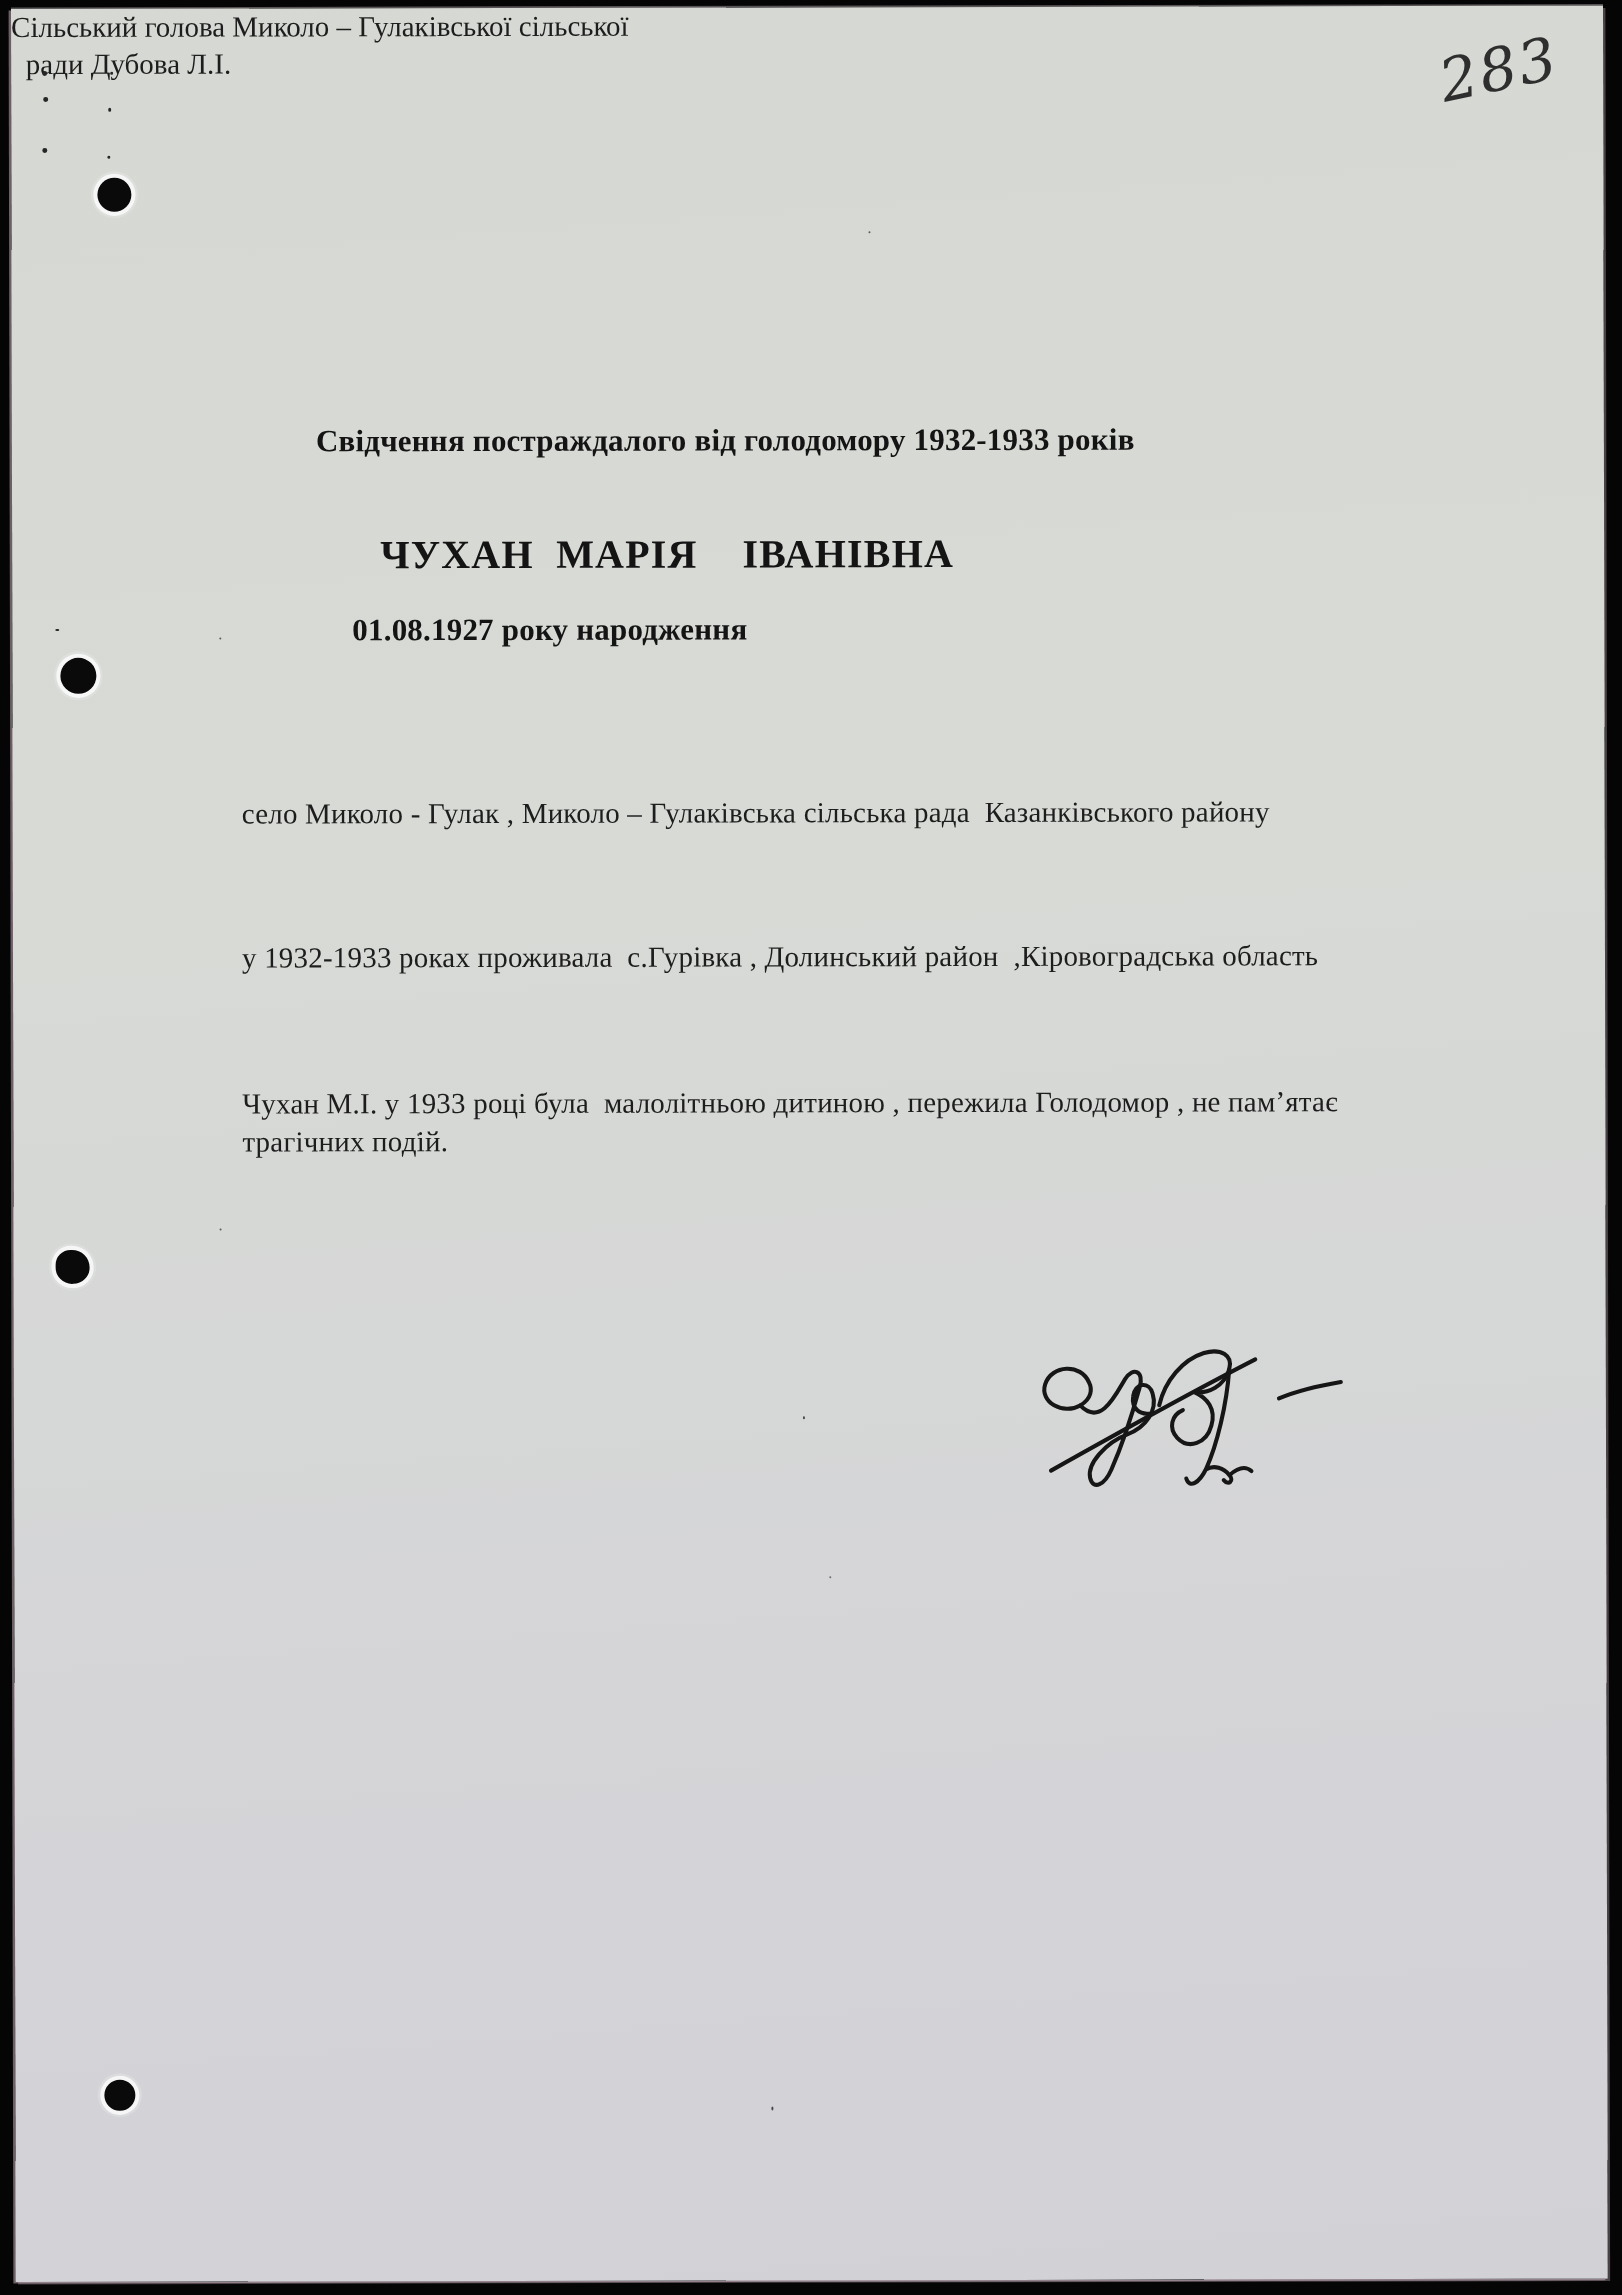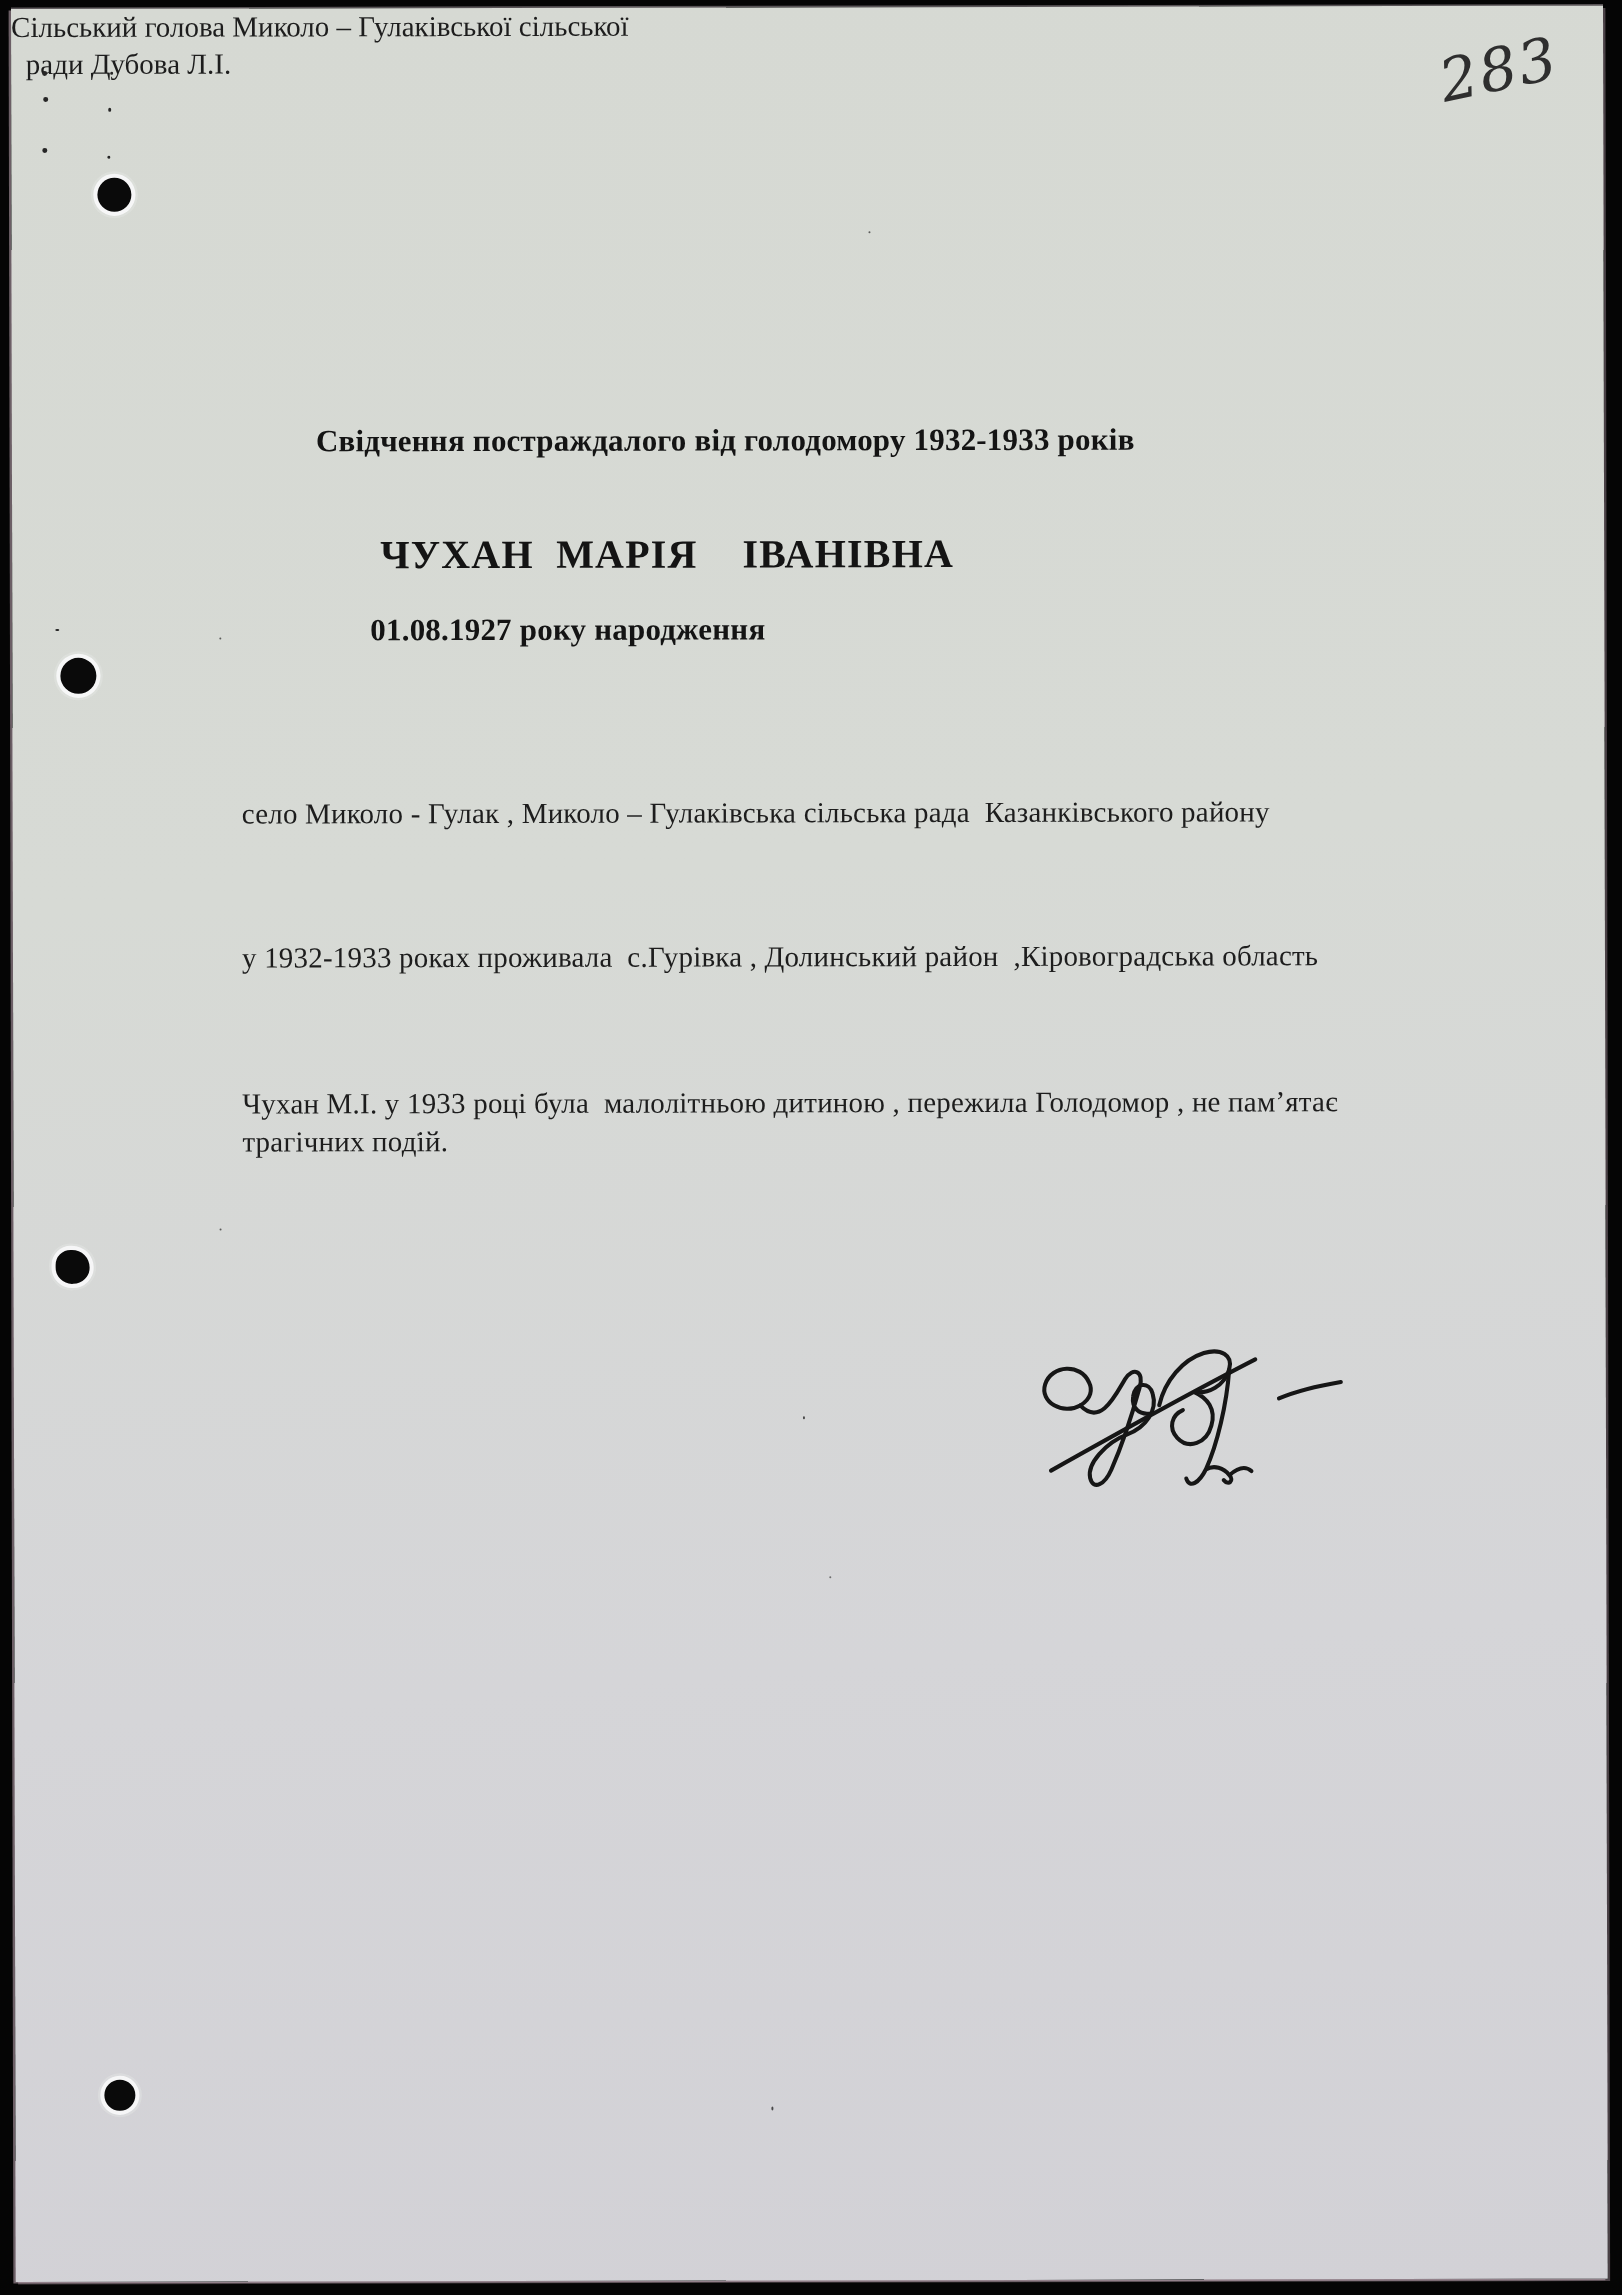--- a/index.html
+++ b/index.html
@@ -23,21 +23,21 @@
     position:absolute;
     white-space:pre-wrap;
     color:#1d1d1d;
     font-size:29px;
     line-height:38px;
     letter-spacing:0.2px;
   }
   .bold{font-weight:bold;color:#141414;}
   .title{left:304px;top:414px;font-size:31px;}
   .name{left:336px;top:528px;font-size:40px;letter-spacing:1.2px;margin-left:32px;}
-  .birth{left:358px;top:603px;font-size:31px;}
+  .birth{left:340px;top:603px;font-size:31px;}
   .residence{left:229px;top:786px;}
   .period{left:229px;top:930px;}
   .testimony{left:229px;top:1076px;width:1214px;}
   .signer{left:771px;top:1305px;font-size:29px;line-height:37px;color:#1d1d1d;}
   .signer .l2{padding-left:14.7px;}
   .pagenum{
     position:absolute;left:1428px;top:29px;
     font-family:"DejaVu Serif", serif;
     font-style:italic;
     font-size:59px;

